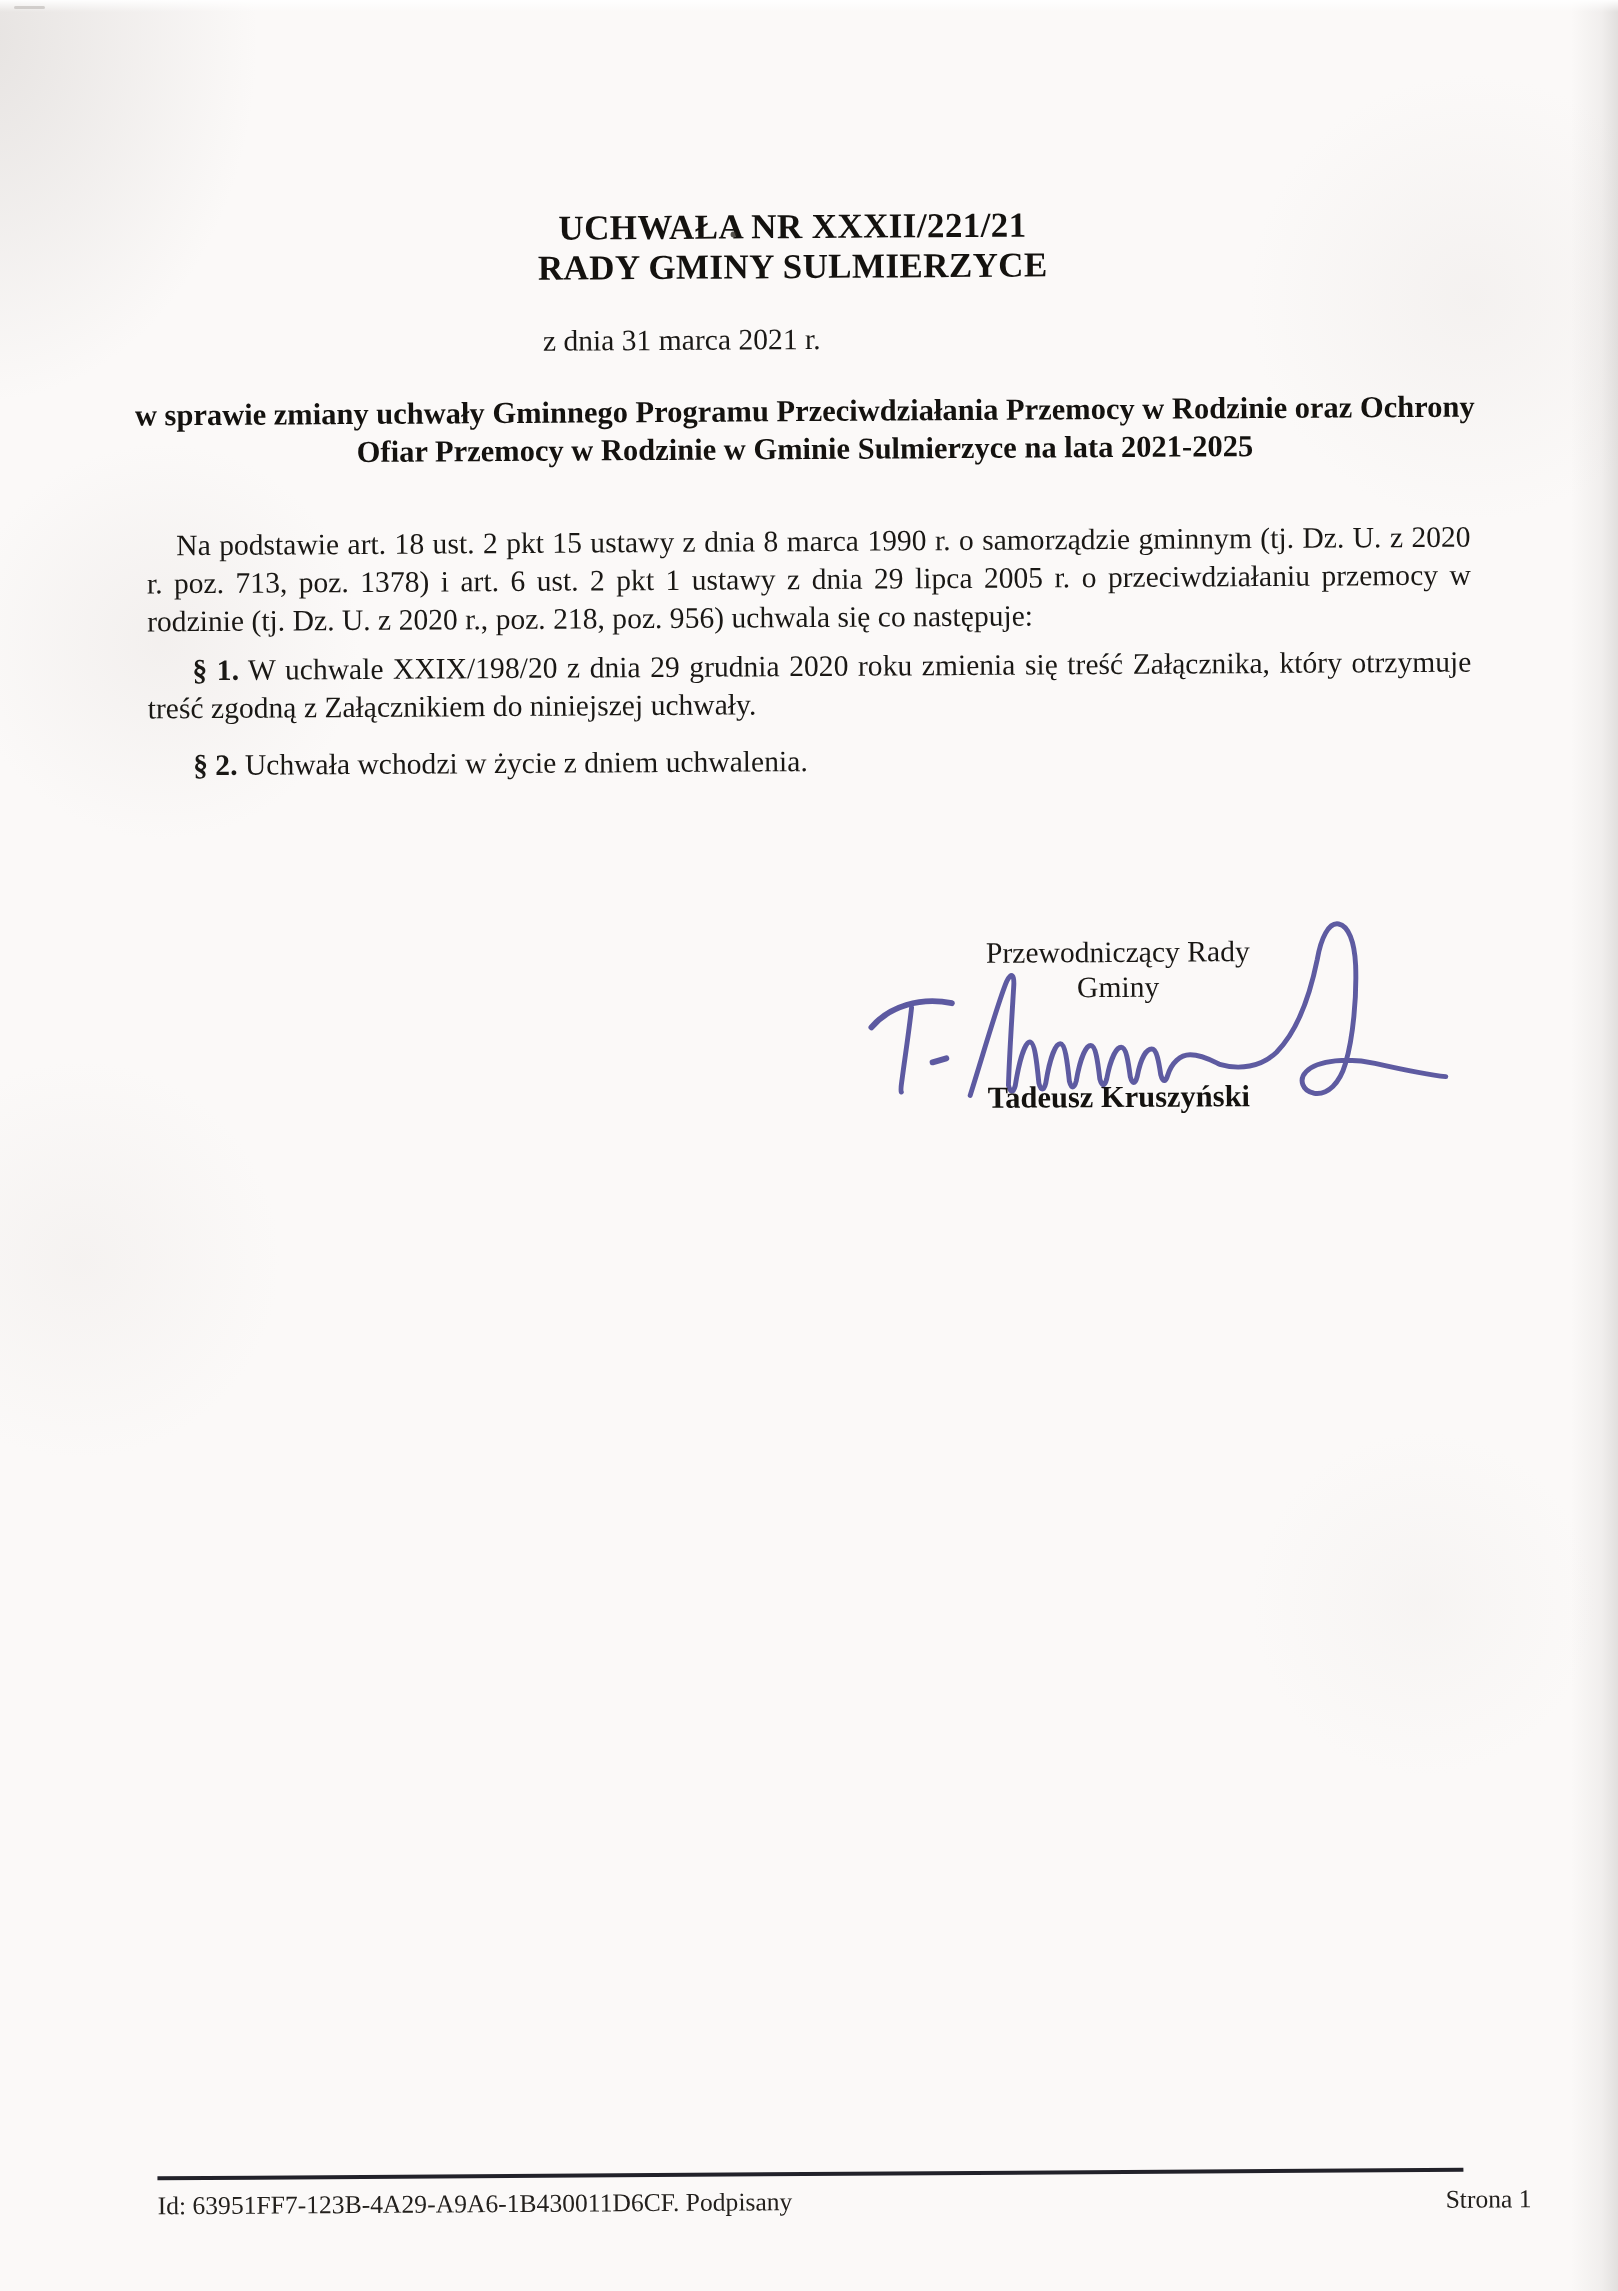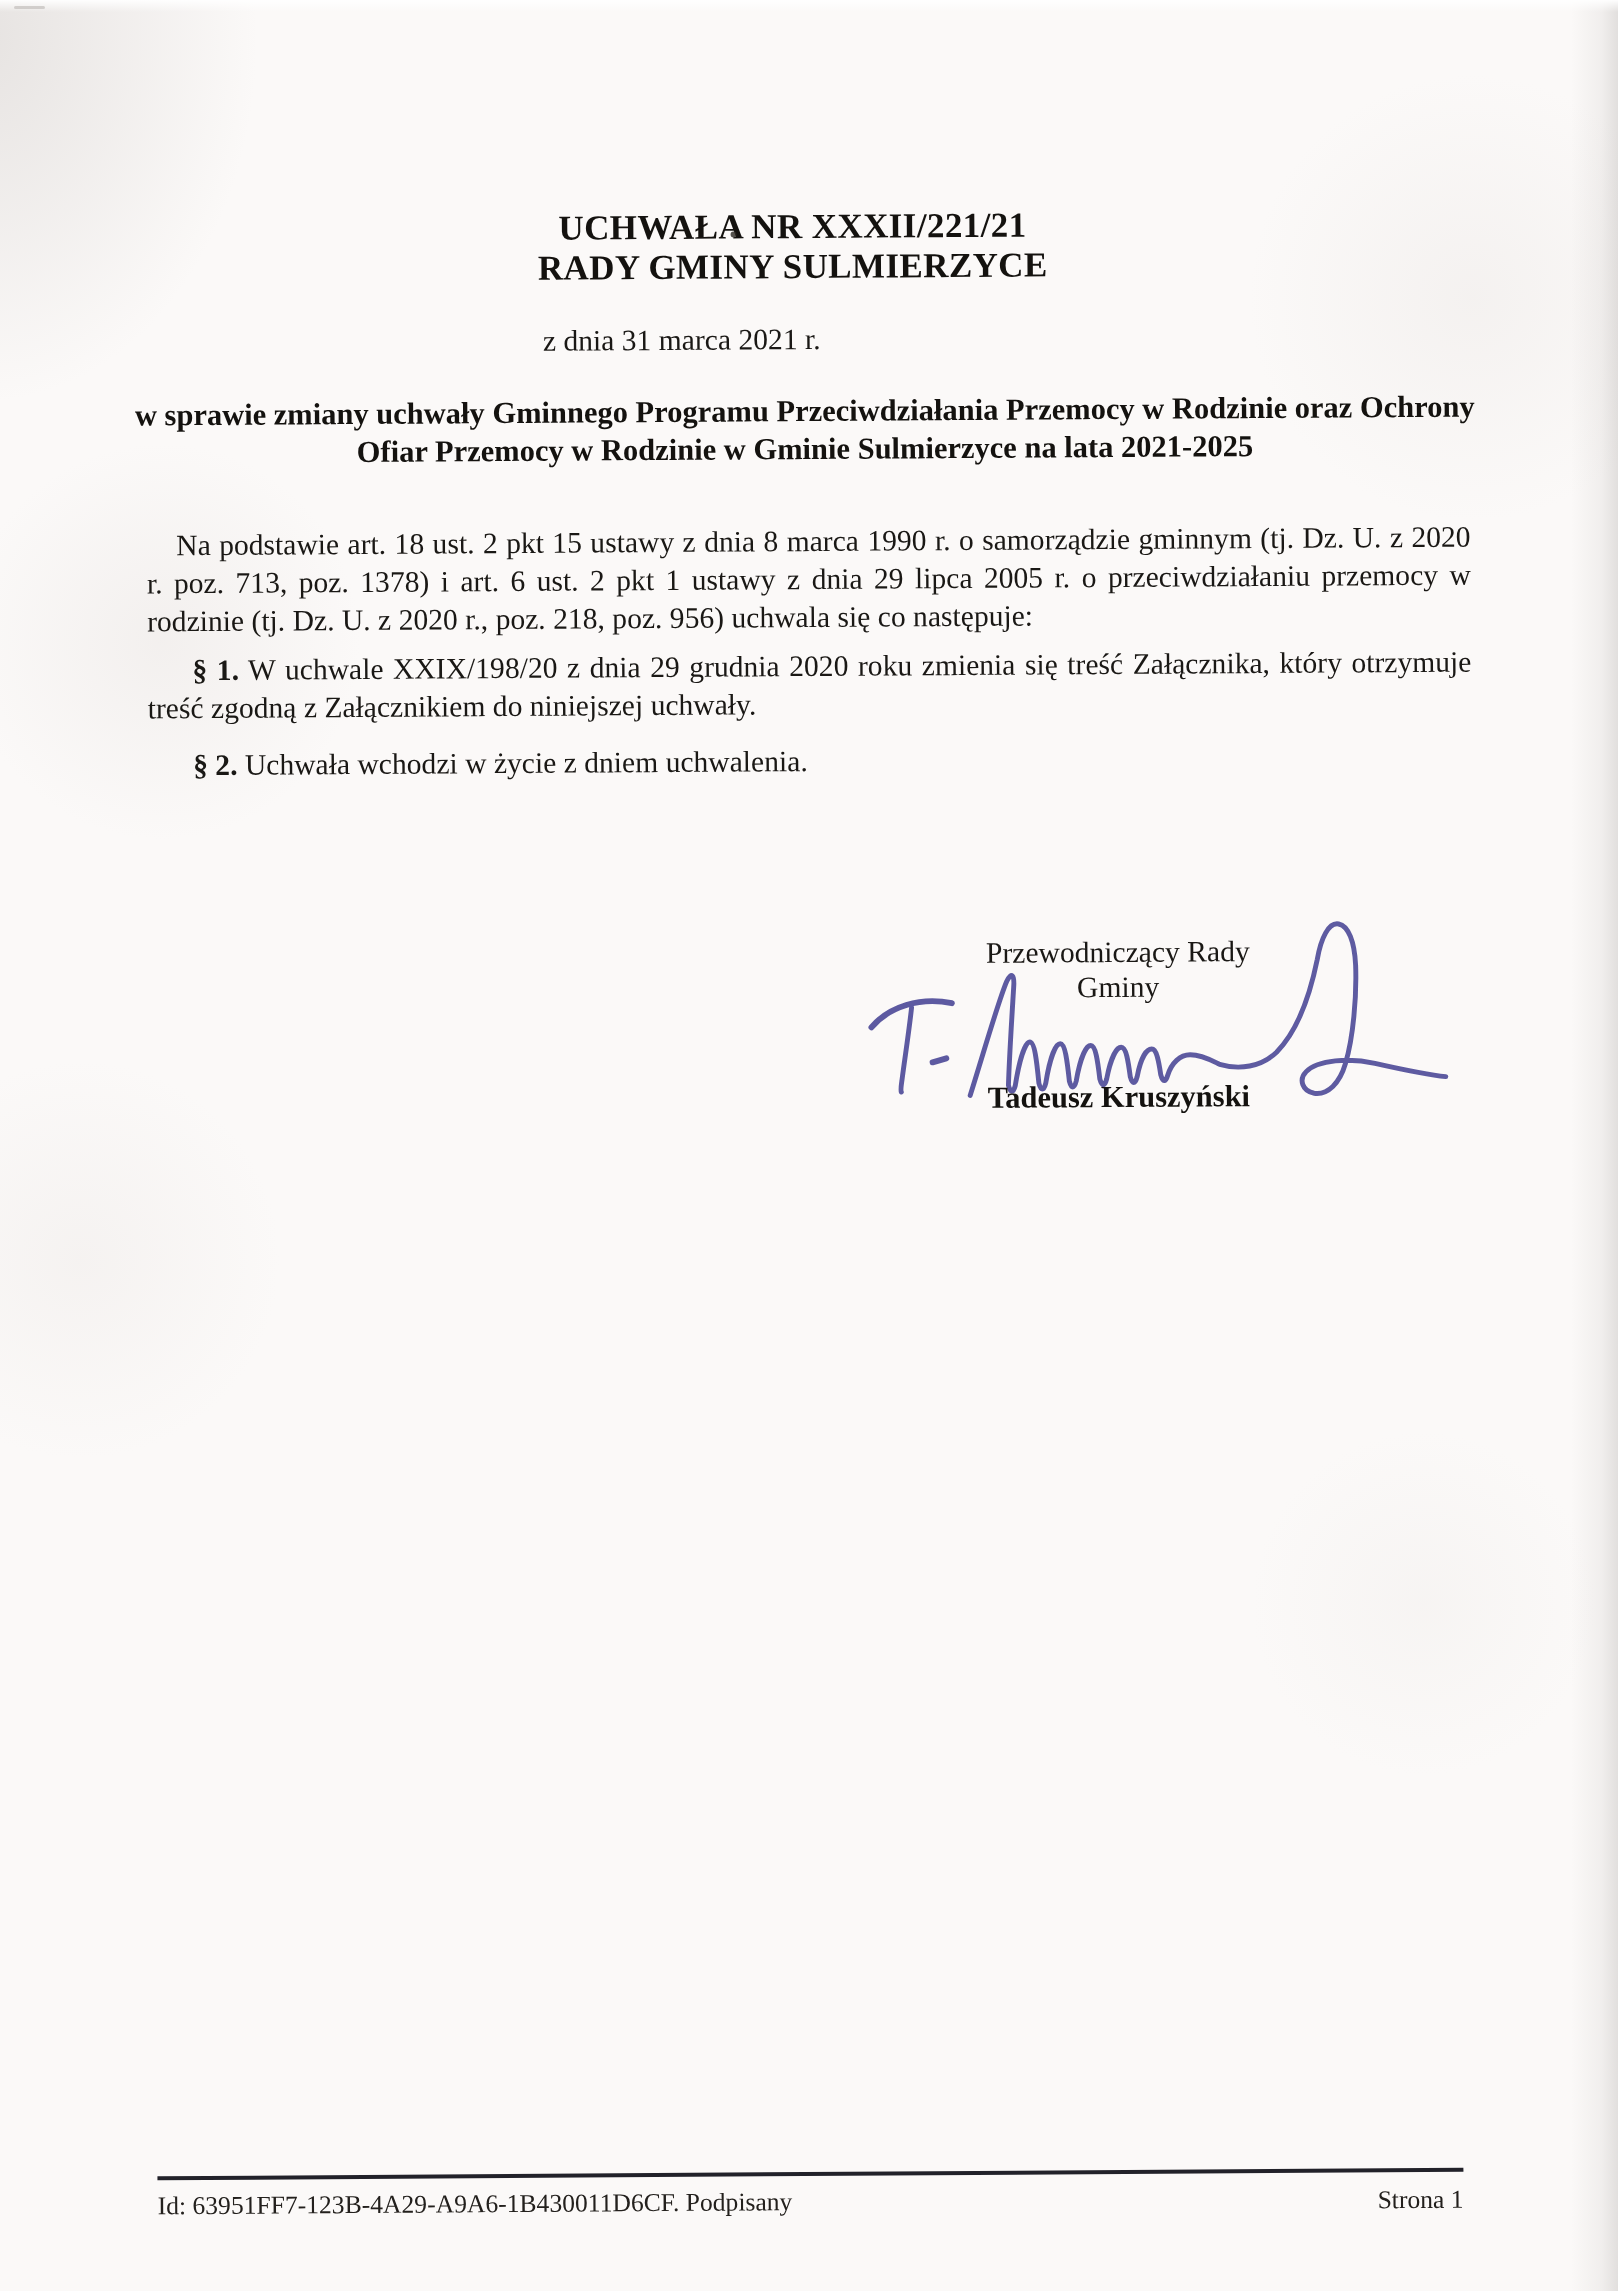--- a/index.html
+++ b/index.html
@@ -93,21 +93,21 @@
 
   .footer-rule {
     position: absolute; left: 150px; top: 2172px; width: 1306px; height: 3.9px;
     background: #22222a;
   }
   .footer-id {
     position: absolute; left: 150px; top: 2186px;
     font-size: 25.6px; line-height: 31.5px; color: #23201d;
   }
   .footer-page {
-    position: absolute; left: 1271px; top: 2188px; width: 185px;
+    position: absolute; left: 1339px; top: 2188px; width: 185px;
     text-align: right; font-size: 25.6px; line-height: 31.5px; color: #23201d;
   }
 </style>
 </head>
 <body>
 
 <div class="corner-tl"></div>
 <div class="edge-right"></div>
 <div class="top-strip"></div>
 <div class="tl-dash"></div>

